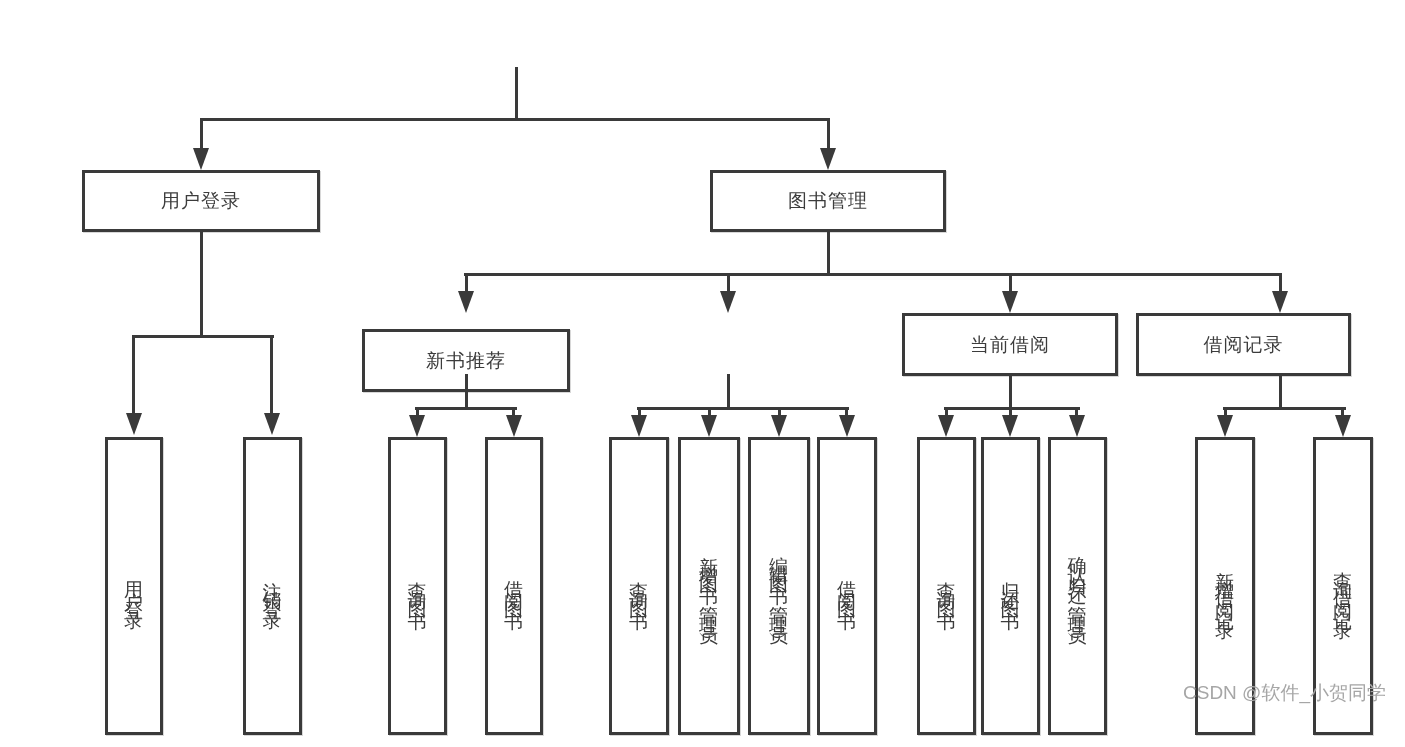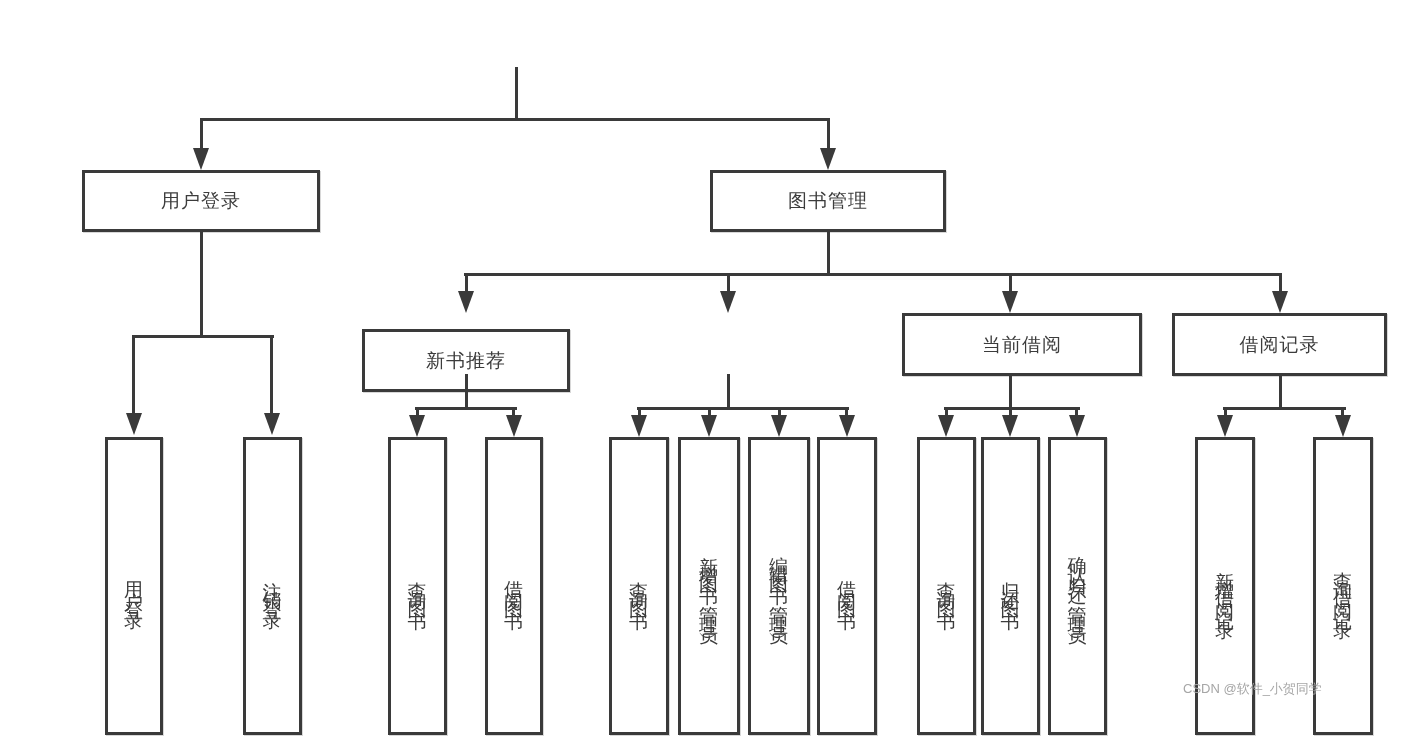--- a/index.html
+++ b/index.html
@@ -21,44 +21,44 @@
     writing-mode:vertical-rl;text-orientation:mixed;
     font-size:19px;letter-spacing:10px;line-height:1;
   }
   .line{position:absolute;background:var(--line);}
   .arrow{
     position:absolute;width:0;height:0;
     border-left:8px solid transparent;border-right:8px solid transparent;
     border-top:22px solid var(--line);
   }
   .watermark{
-    position:absolute;left:1183px;top:680px;font-size:13px;
+    position:absolute;left:1183px;top:680px;font-size:19px;
     color:var(--watermark);white-space:nowrap;z-index:5;
   }
 </style>
 </head>
 <body>
 
 <div class="canvas">
 
 
   <div class="node h" style="left:82px;top:170px;width:238px;height:62px">
     <span>用户登录</span>
   </div>
   <div class="node h" style="left:710px;top:170px;width:236px;height:62px">
     <span>图书管理</span>
   </div>
 
   <div class="node h" style="left:362px;top:329px;width:208px;height:63px">
     <span>新书推荐</span>
   </div>
-  <div class="node h" style="left:902px;top:313px;width:240px;height:63px">
+  <div class="node h" style="left:902px;top:313px;width:216px;height:63px">
     <span>当前借阅</span>
   </div>
-  <div class="node h" style="left:1172px;top:313px;width:215px;height:63px">
+  <div class="node h" style="left:1136px;top:313px;width:215px;height:63px">
     <span>借阅记录</span>
   </div>
 
   <div class="node v" style="left:105px;top:437px;width:58px;height:298px">
     <span>用户登录</span>
   </div>
   <div class="node v" style="left:243px;top:437px;width:59px;height:298px">
     <span>注销登录</span>
   </div>
 

